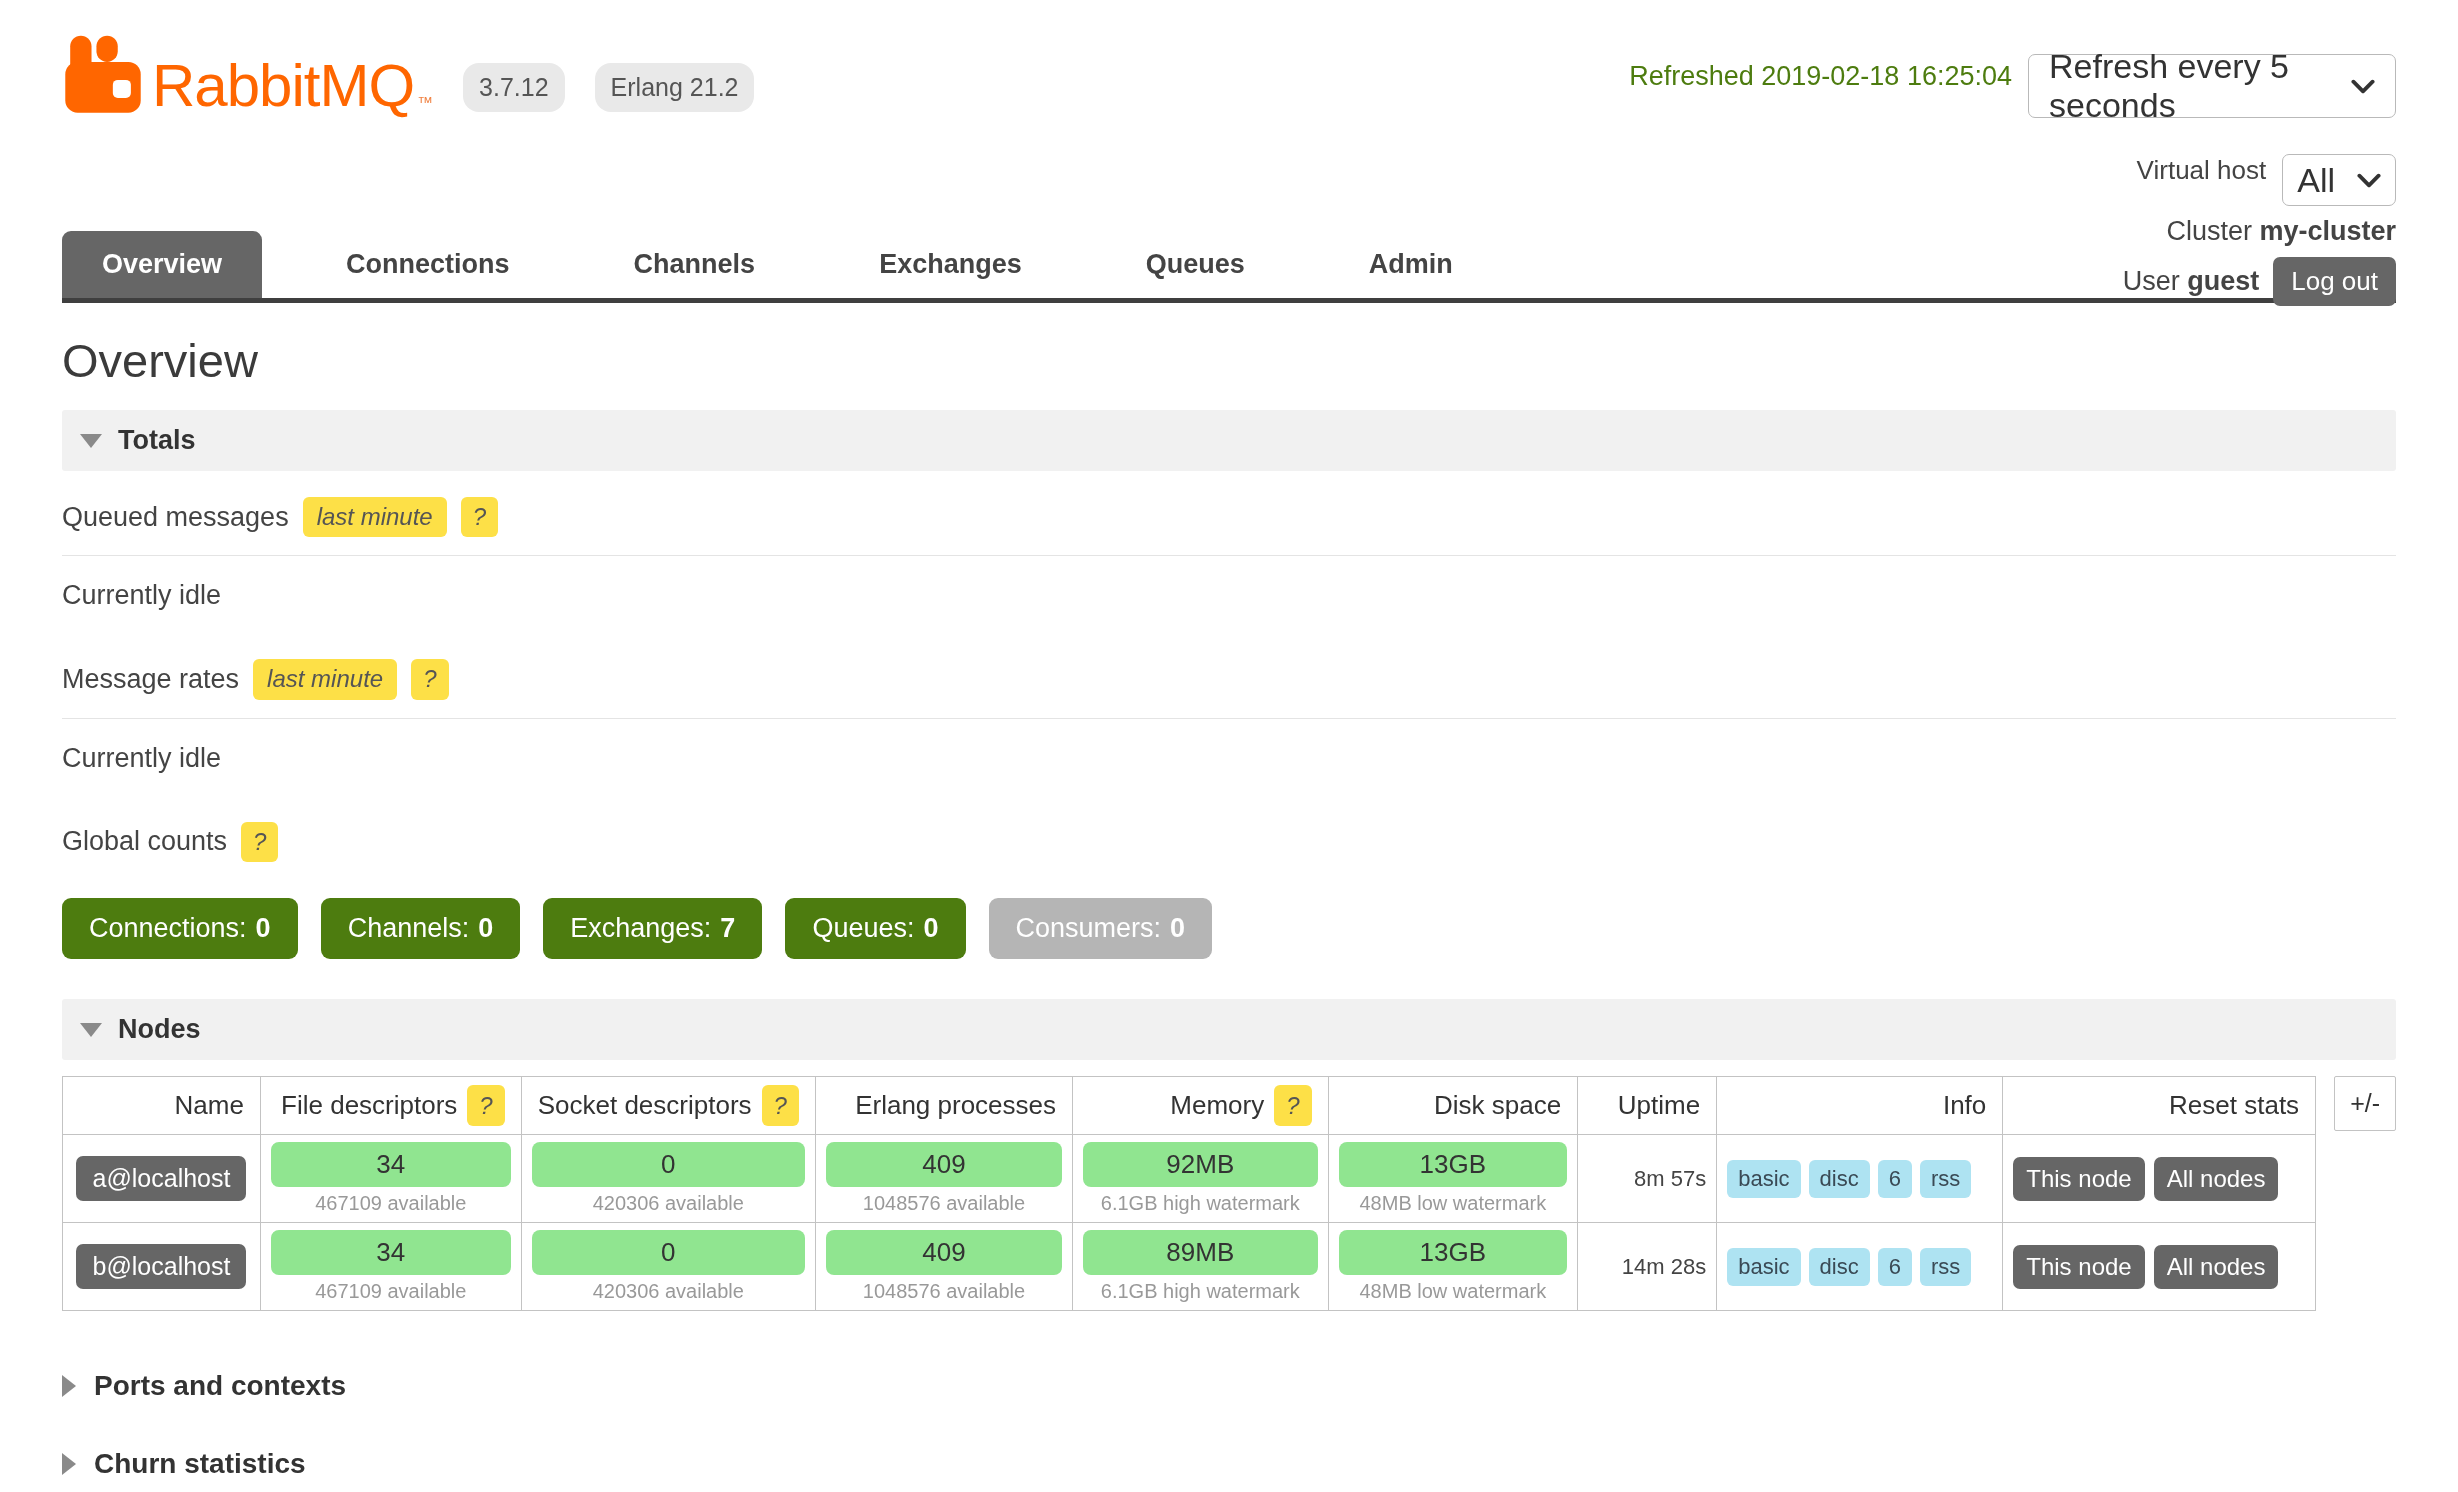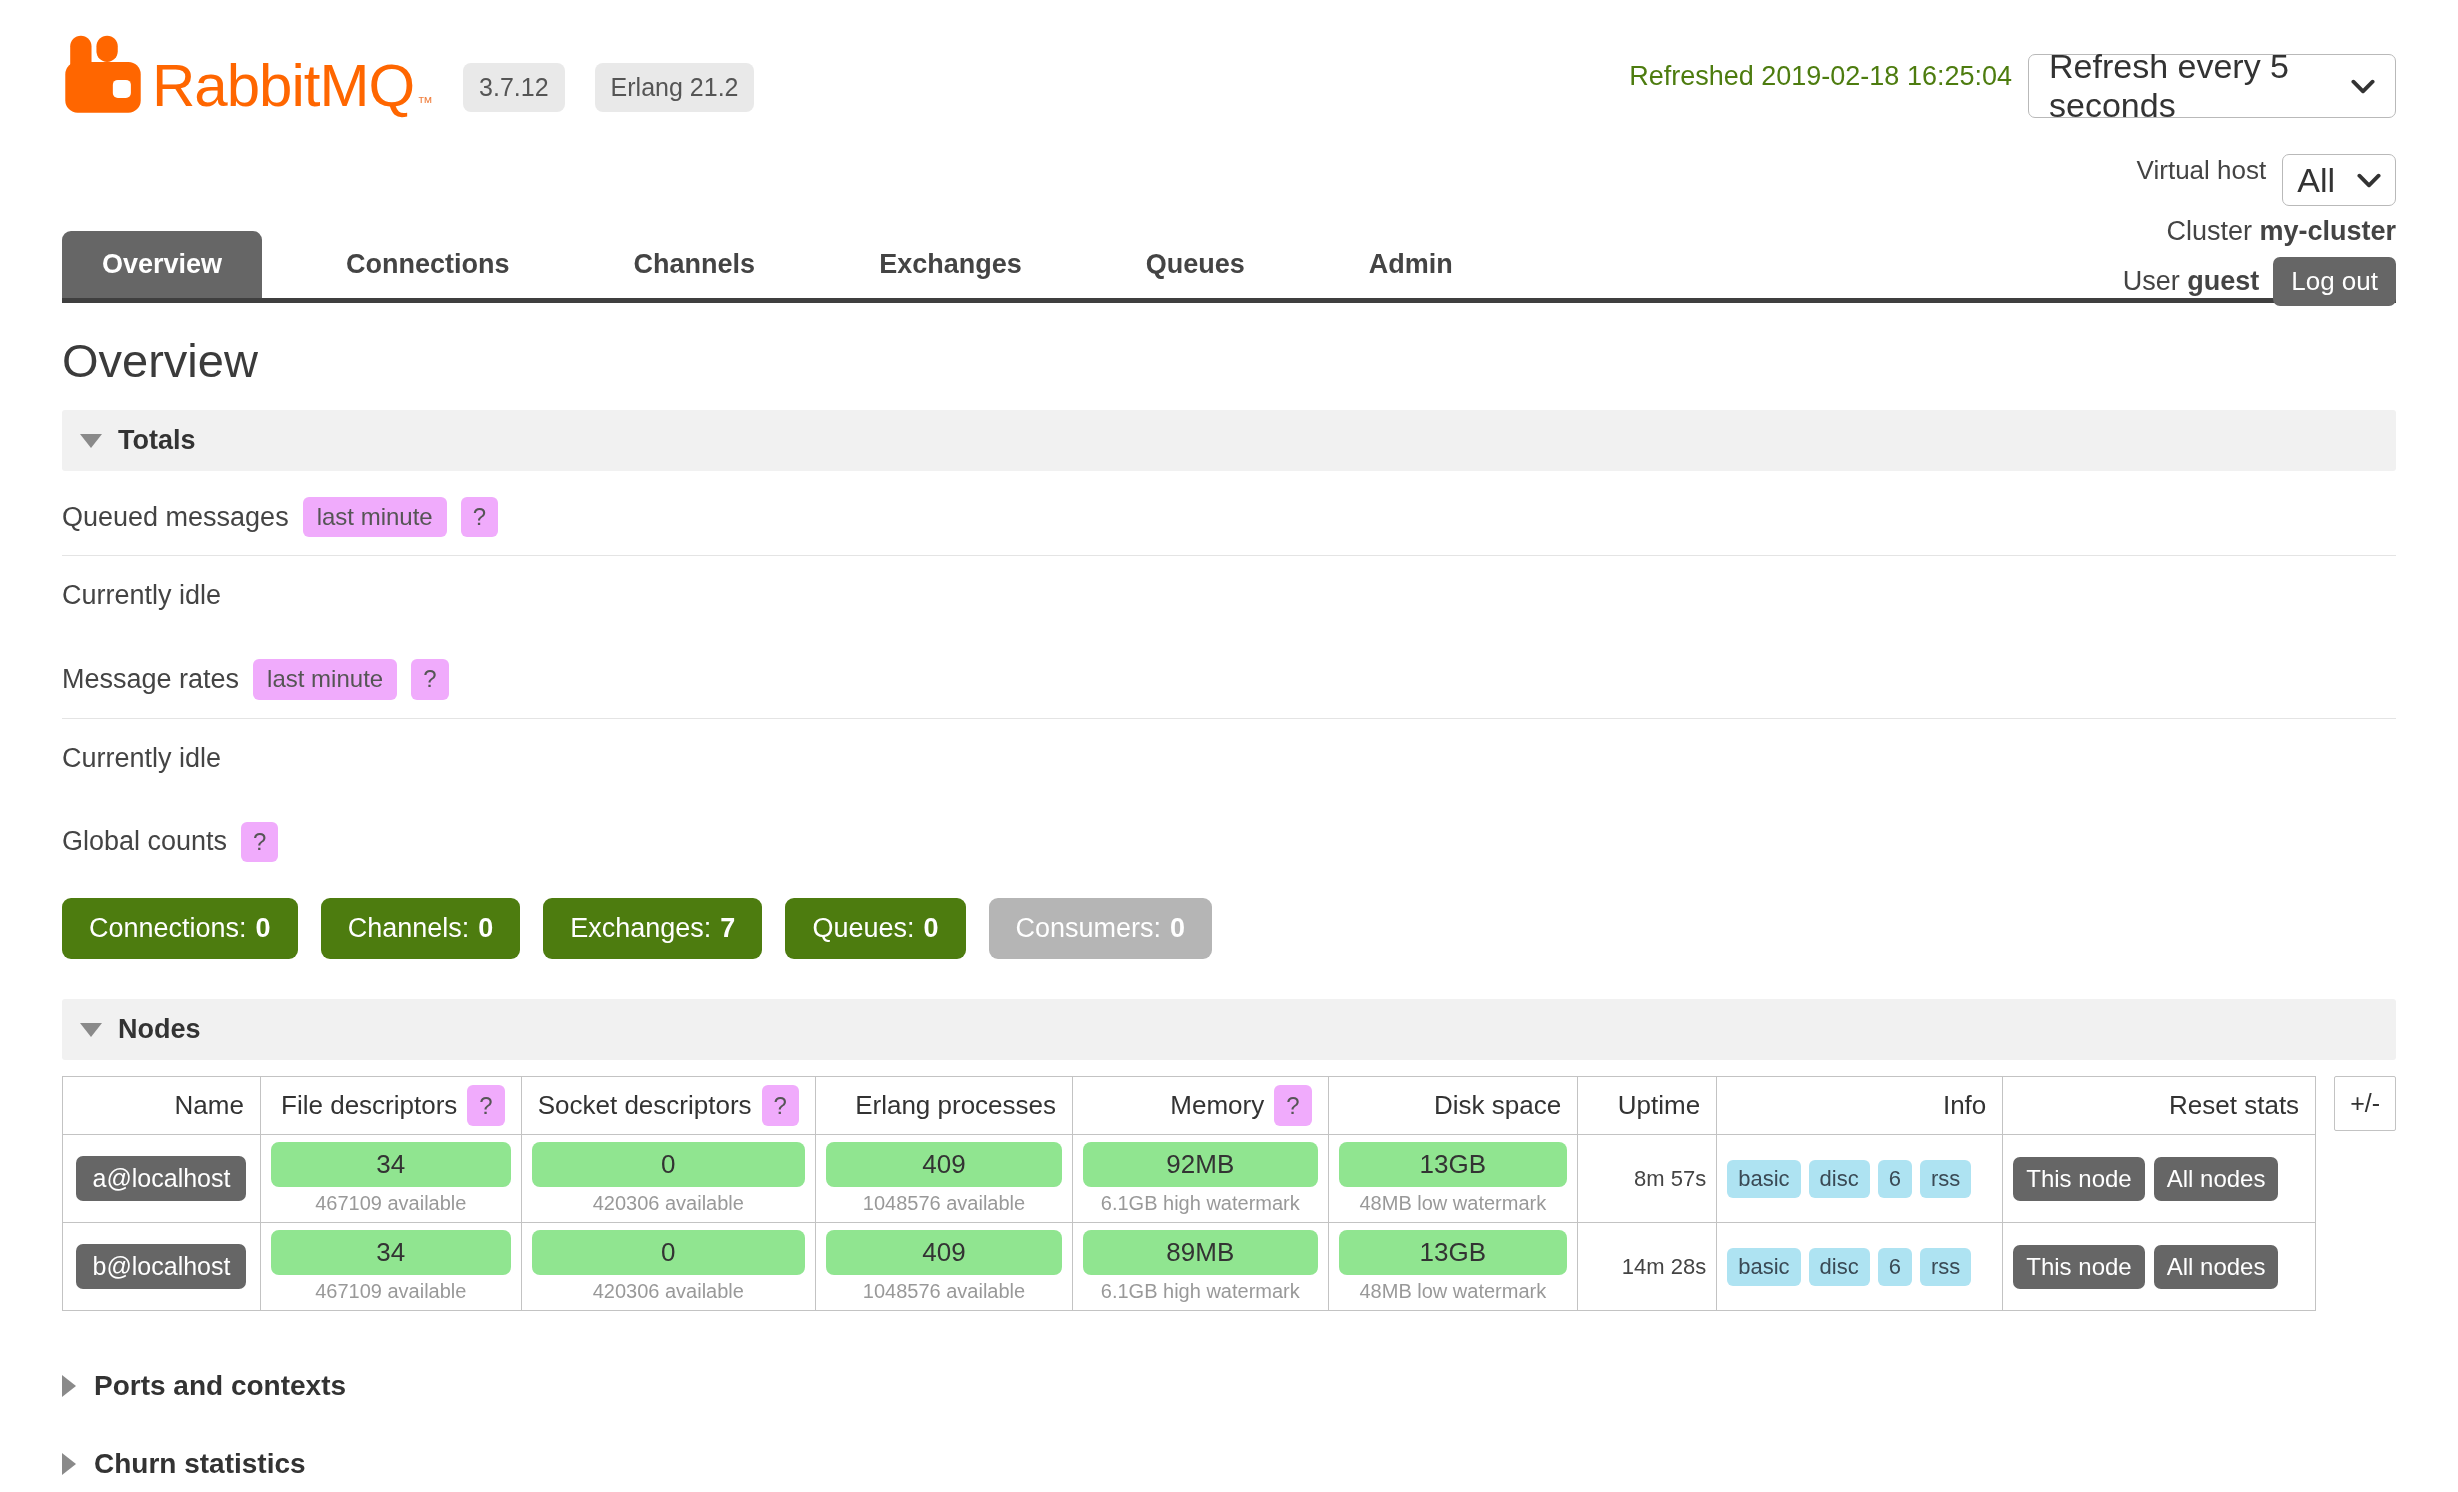--- a/index.html
+++ b/index.html
@@ -10,21 +10,21 @@
     font-size: 26px; color: #444;
   }
   .page { padding: 0 62px; }
 
   
   .header { display: flex; justify-content: space-between; align-items: flex-start; padding-top: 34px; }
   .logo-area { display: flex; align-items: flex-end; cursor: pointer; }
   .logo-icon { width: 82px; height: 82px; flex: 0 0 auto; }
   .logo-text { font-size: 60px; color: #ff6600; line-height: 1; margin-left: 8px; letter-spacing: -1px; }
   .logo-tm { font-size: 16px; color: #f08040; margin: 0 0 4px 3px; }
-  .env-badge { background: #e9e9e9; color: #555; border-radius: 8px; padding: 10px 16px; font-size: 25px; margin-left: 30px; margin-bottom: 4px; white-space: nowrap; }
+  .env-badge { background: #e9e9e9; color: #555; border-radius: 16px; padding: 10px 16px; font-size: 25px; margin-left: 30px; margin-bottom: 4px; white-space: nowrap; }
 
   .header-right { display: flex; flex-direction: column; align-items: flex-end; }
   .hr-row { display: flex; align-items: center; }
   .refreshed { font-size: 27px; color: #4d7c0f; margin-right: 16px; }
   .dropdown { border: 1px solid #b9b9b9; border-radius: 7px; background: #fff; display: flex; align-items: center; justify-content: space-between; padding: 0 20px; height: 64px; font-size: 34px; color: #333; cursor: pointer; margin-top: 20px; }
   .dropdown.refresh { width: 368px; }
   .dropdown.vh { height: 52px; padding: 0 14px; min-width: 104px; margin-left: 16px; }
   .chev { width: 24px; height: 15px; margin-left: 22px; flex: 0 0 auto; }
   .vh-row { margin-top: 16px; }
 
@@ -42,21 +42,21 @@
 
   
   h1.page-title { font-size: 47px; font-weight: 400; color: #3b3b3b; margin: 30px 0 22px; }
   .section-bar { background: #f1f1f1; border-radius: 3px; display: flex; align-items: center; padding: 15px 18px; cursor: pointer; }
   .section-title { font-weight: bold; font-size: 27px; color: #333; margin-left: 16px; }
   .tri-down { width: 0; height: 0; border-left: 11px solid transparent; border-right: 11px solid transparent; border-top: 14px solid #8a8a8a; }
   .tri-right { width: 0; height: 0; border-top: 11px solid transparent; border-bottom: 11px solid transparent; border-left: 14px solid #8a8a8a; }
 
   .h3row { display: flex; align-items: center; font-size: 27px; color: #444; padding: 26px 0 18px; }
   .h3row.bordered { border-bottom: 1px solid #e4e4e4; }
-  .badge { background: #f0abfc; color: #555; border-radius: 6px; padding: 7px 14px; font-size: 24px; line-height: 1.1; margin-left: 14px; cursor: pointer; white-space: nowrap; }
+  .badge { background: #fde047; color: #555; border-radius: 6px; padding: 7px 14px; font-size: 24px; line-height: 1.1; margin-left: 14px; cursor: pointer; white-space: nowrap; font-style: italic; }
   .badge.help { padding: 7px 12px; }
   .idle { font-size: 27px; color: #444; padding: 24px 0 22px; }
 
   .counts { display: flex; margin: 18px 0 40px; }
   .count-btn { background: #4d7c0f; color: #fff; border-radius: 9px; padding: 15px 27px; font-size: 27px; cursor: pointer; margin-right: 23px; white-space: nowrap; }
   .count-btn .cv { font-weight: bold; margin-left: 9px; }
   .count-btn.muted { background: #b5b5b5; cursor: default; }
 
   
   .nodes-wrap { display: flex; align-items: flex-start; margin-top: 16px; }

